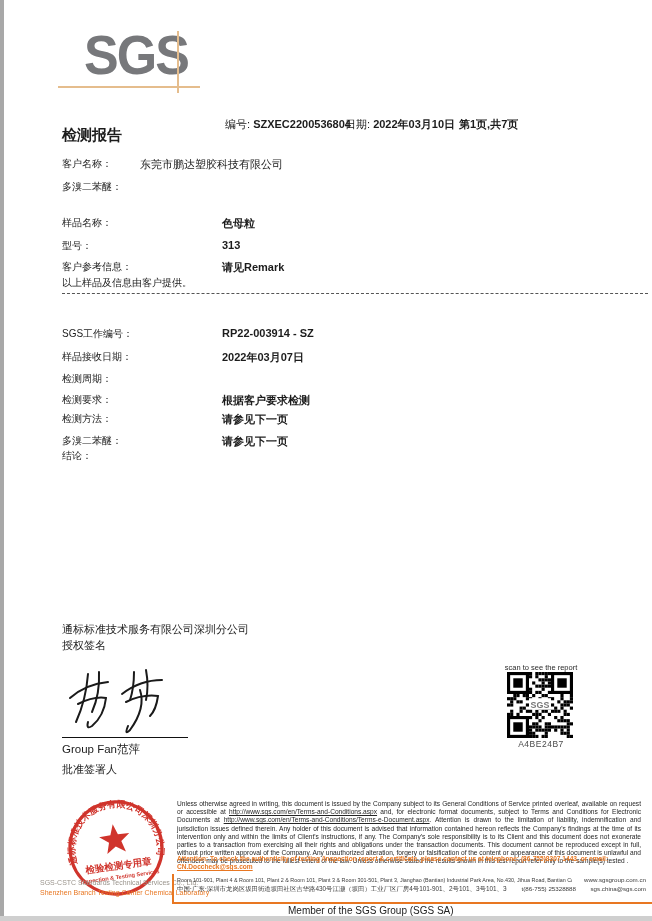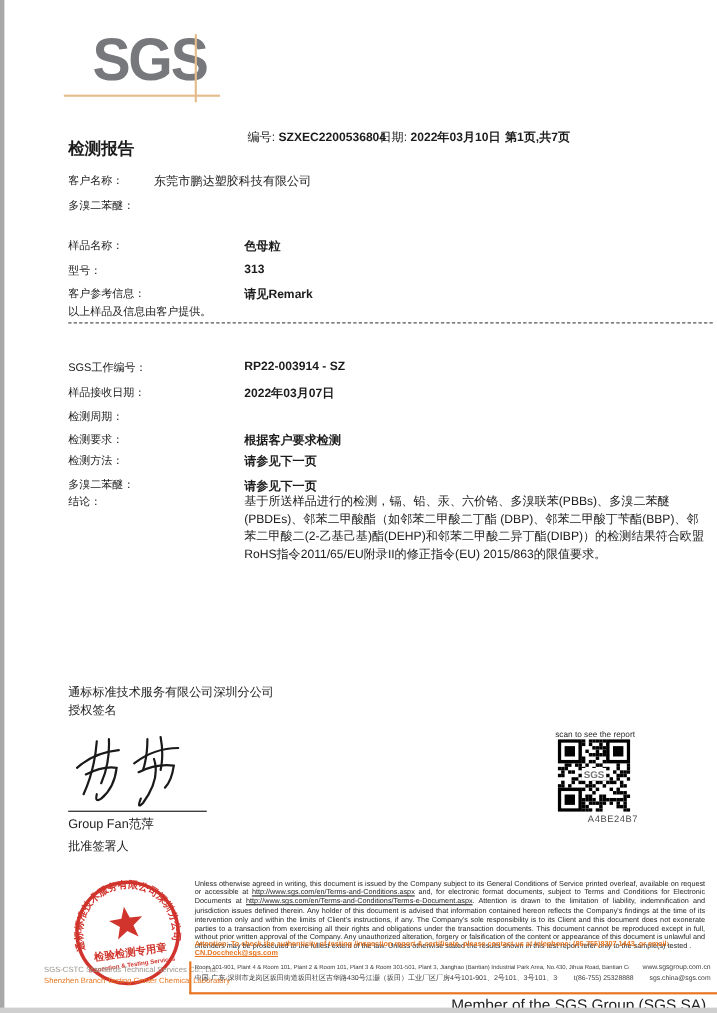--- a/index.html
+++ b/index.html
@@ -38,39 +38,39 @@
 
   .sig-company{left:62px;top:622px;font-size:11px;}
   .sig-auth{left:62px;top:638px;font-size:11px;}
   .sig-svg{left:66px;top:666px;}
   .sig-line{left:62px;top:737px;width:126px;border-top:1.5px solid #111;height:0;}
   .sig-name{left:62px;top:742px;font-size:11.5px;}
   .sig-title{left:62px;top:762px;font-size:11px;}
 
   .qr-caption{left:502px;top:663px;width:78px;text-align:center;font-size:7.5px;color:#2a2a2a;}
   .qr-box{left:507px;top:672px;width:66px;height:66px;}
-  .qr-code-text{left:502px;top:739px;width:78px;text-align:right;font-size:8.5px;color:#4a4a4a;letter-spacing:.5px;}
+  .qr-code-text{left:502px;top:739px;width:78px;text-align:center;font-size:8.5px;color:#4a4a4a;letter-spacing:.5px;}
 
   
   .stamp{left:62px;top:798px;width:108px;height:100px;transform:rotate(-8deg);}
   .foot-co1{left:40px;top:879px;font-size:7px;color:#9a948c;white-space:nowrap;}
   .foot-co2{left:40px;top:889px;font-size:7px;color:#e87722;white-space:nowrap;}
   .disclaimer{left:177px;top:800px;width:464px;font-size:6.6px;line-height:8.2px;
     text-align:justify;color:#262626;}
   .disclaimer a,.attention a{color:inherit;text-decoration:underline;}
   .attention{left:177px;top:855px;width:464px;font-size:6.6px;line-height:8.2px;
     color:#e87722;font-weight:bold;}
   .v-orange{left:172px;top:874px;width:2px;height:29px;background:#e87722;}
   .addr{left:177px;top:876px;width:469px;color:#3a3a3a;}
   .addr-row{display:flex;justify-content:space-between;align-items:baseline;}
   .addr-en{font-size:5.4px;white-space:nowrap;overflow:hidden;max-width:395px;}
   .addr-cn{font-size:6.4px;white-space:nowrap;overflow:hidden;max-width:330px;}
   .addr-right{font-size:6.2px;white-space:nowrap;margin-left:4px;}
   .orange-hr{left:172px;top:902px;width:480px;height:2px;background:#e87722;}
-  .member{left:288px;top:905px;width:354px;text-align:right;font-size:14px;color:#222;}
+  .member{left:288px;top:905px;width:354px;text-align:left;font-size:10px;color:#222;}
 </style>
 </head>
 <body>
 
 <div class="page">
   <div class="abs edge-left"></div>
 
   <div class="abs logo-text">SGS</div>
   <div class="abs logo-hline"></div>
   <div class="abs logo-vline"></div>
@@ -100,21 +100,20 @@
   <div class="abs val v222" style="top:350px">2022年03月07日</div>
   <div class="abs lbl row-lbl" style="top:372px">检测周期：</div>
   <div class="abs lbl row-lbl" style="top:393px">检测要求：</div>
   <div class="abs val v222" style="top:393px">根据客户要求检测</div>
   <div class="abs lbl row-lbl" style="top:412px">检测方法：</div>
   <div class="abs val v222" style="top:412px">请参见下一页</div>
   <div class="abs lbl row-lbl" style="top:434px">多溴二苯醚：</div>
   <div class="abs val v222" style="top:434px">请参见下一页</div>
 
   <div class="abs lbl row-lbl" style="top:449px">结论：</div>
-  <div class="abs conclusion">基于所送样品进行的检测，镉、铅、汞、六价铬、多溴联苯(PBBs)、多溴二苯醚(PBDEs)、邻苯二甲酸酯（如邻苯二甲酸二丁酯 (DBP)、邻苯二甲酸丁苄酯(BBP)、邻苯二甲酸二(2-乙基己基)酯(DEHP)和邻苯二甲酸二异丁酯(DIBP)）的检测结果符合欧盟RoHS指令2011/65/EU附录II的修正指令(EU) 2015/863的限值要求。</div>
 
   <div class="abs sig-company">通标标准技术服务有限公司深圳分公司</div>
   <div class="abs sig-auth">授权签名</div>
   <svg class="abs sig-svg" width="120" height="70" viewBox="0 0 120 70">
     <g fill="none" stroke="#1a1a1a" stroke-width="2" stroke-linecap="round">
       <path d="M4,32 Q20,18 42,16"></path>
       <path d="M22,8 Q20,34 10,56"></path>
       <path d="M33,6 Q34,28 26,46"></path>
       <path d="M12,38 Q28,30 40,32 Q38,50 26,60 Q20,64 22,56"></path>
       <path d="M56,28 Q74,14 96,14"></path>

